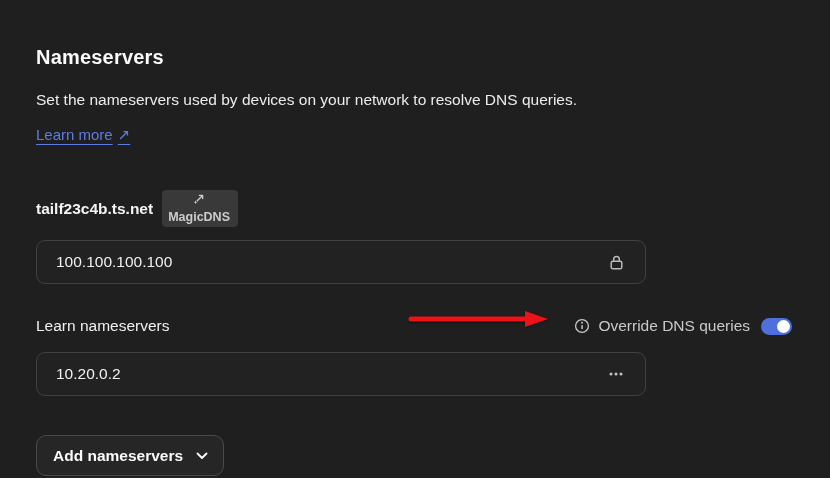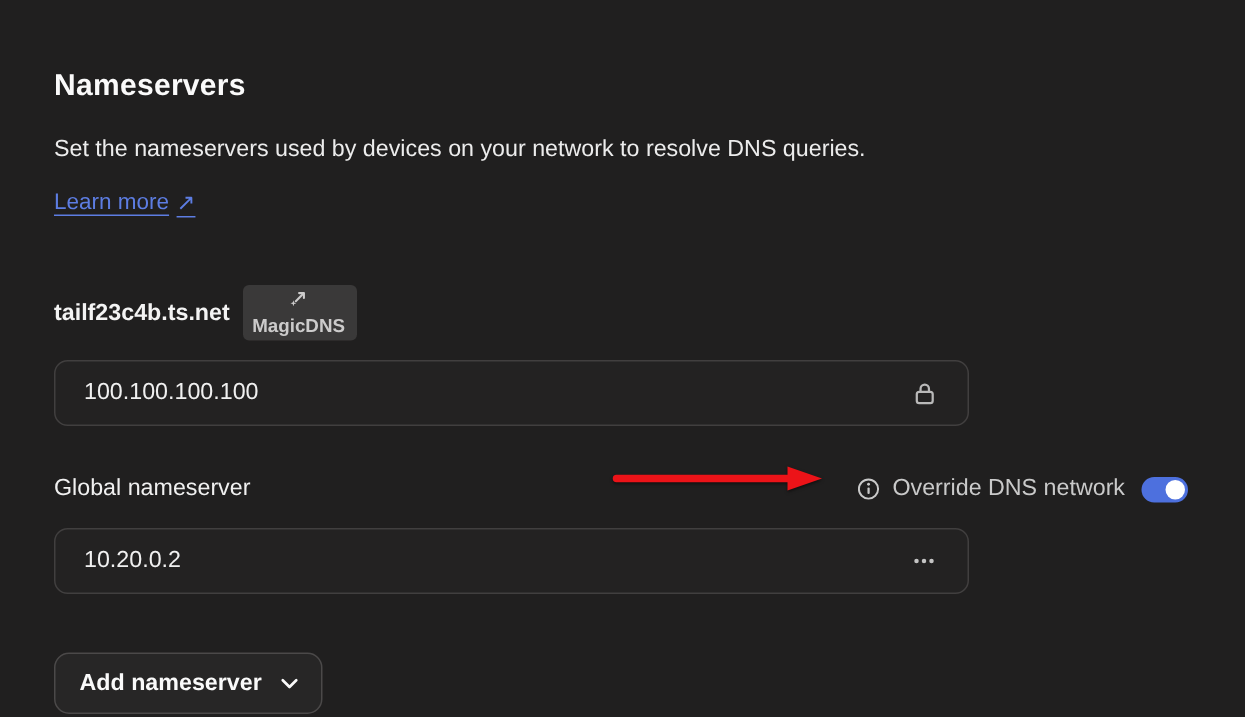--- a/index.html
+++ b/index.html
@@ -146,57 +146,57 @@
     <input type="text" readonly="" value="100.100.100.100" style="">
     <span class="icon-btn">
       <svg width="19" height="19" viewBox="0 0 19 19" fill="none">
         <rect x="4.2" y="8.2" width="10.6" height="7.6" rx="1.6" stroke="#b9b9b9" stroke-width="1.5"></rect>
         <path d="M6.7 8 V6.2 a2.8 2.8 0 0 1 5.6 0 V8" stroke="#b9b9b9" stroke-width="1.5" fill="none"></path>
       </svg>
     </span>
   </div>
 
   <div class="global-row">
-    <span class="global-label">Global nameserver</span>
+    <span class="global-label">Learn nameservers</span>
 
     <span class="red-arrow">
       <svg width="142" height="20" viewBox="0 0 142 20">
         <line x1="3" y1="10" x2="119" y2="10" stroke="var(--arrow-red)" stroke-width="5" stroke-linecap="round"></line>
         <polygon points="117,2 140,10 117,18" fill="var(--arrow-red)"></polygon>
       </svg>
     </span>
 
     <span class="override-group">
       <span>
         <svg width="16" height="16" viewBox="0 0 16 16" fill="none">
           <circle cx="8" cy="8" r="6.4" stroke="#c9c9c9" stroke-width="1.3"></circle>
           <rect x="7.3" y="7" width="1.5" height="4.3" rx="0.7" fill="#c9c9c9"></rect>
           <circle cx="8.05" cy="4.8" r="0.95" fill="#c9c9c9"></circle>
         </svg>
       </span>
-      <span>Override DNS network</span>
+      <span>Override DNS queries</span>
       <button class="toggle" aria-checked="true">
         <span class="knob"></span>
       </button>
     </span>
   </div>
 
   <div class="field field-2">
     <input type="text" value="10.20.0.2" style="">
     <button class="icon-btn">
       <svg width="18" height="18" viewBox="0 0 18 18">
         <circle cx="4" cy="9" r="1.5" fill="#c4c4c4"></circle>
         <circle cx="9" cy="9" r="1.5" fill="#c4c4c4"></circle>
         <circle cx="14" cy="9" r="1.5" fill="#c4c4c4"></circle>
       </svg>
     </button>
   </div>
 
   <button class="add-btn">
-    <span>Add nameserver</span>
+    <span>Add nameservers</span>
     <span>
       <svg width="12" height="8" viewBox="0 0 12 8" fill="none">
         <path d="M1.5 1.5 L6 6 L10.5 1.5" stroke="#fafafa" stroke-width="1.8" stroke-linecap="round" stroke-linejoin="round"></path>
       </svg>
     </span>
   </button>
 
 </div>
 
 </body></html>

